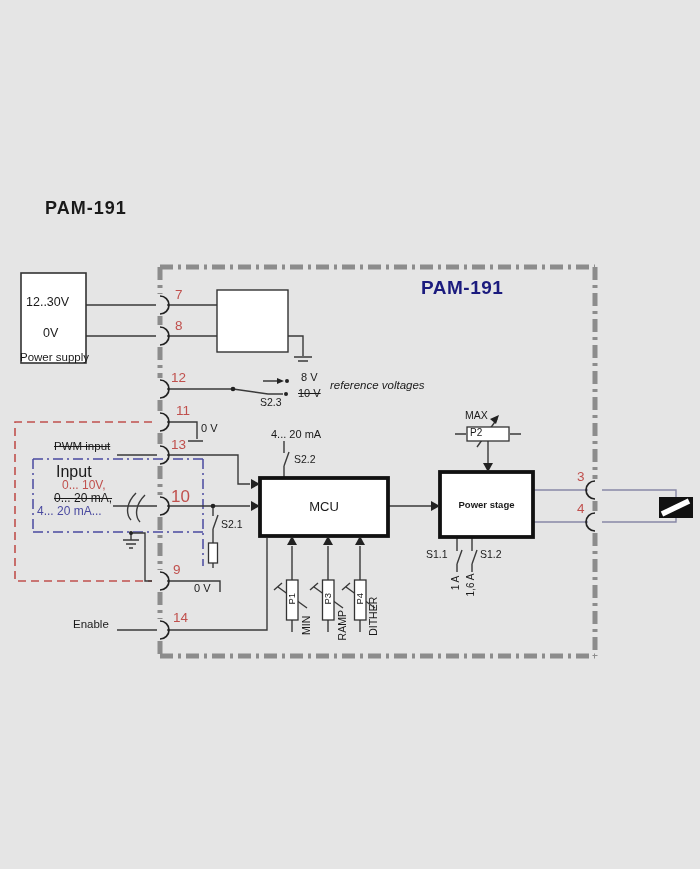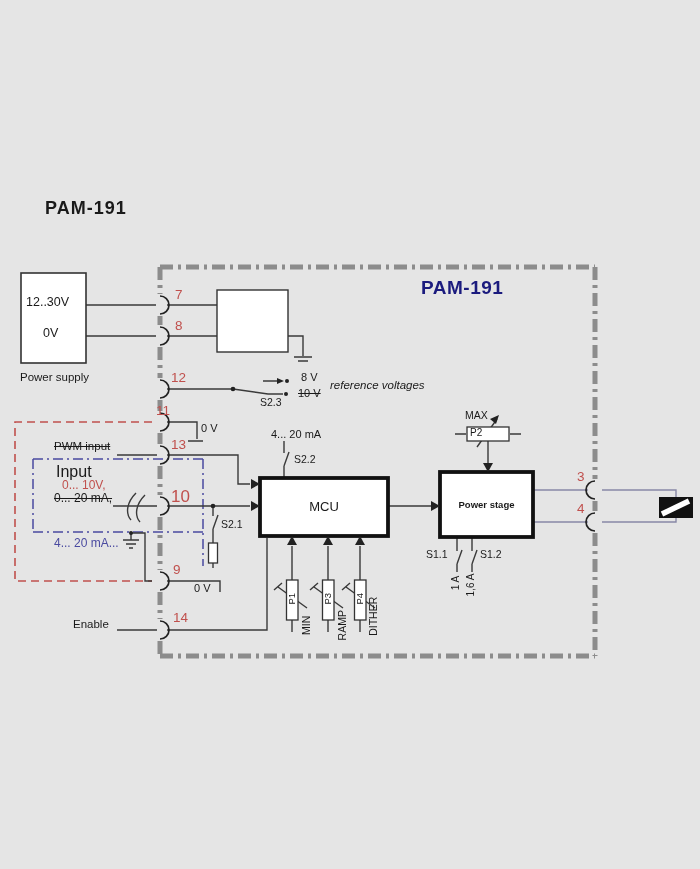--- a/index.html
+++ b/index.html
@@ -104,26 +104,26 @@
       <polygon points="284,381 277,378 277,384"></polygon>
       <polygon points="499,415 490,419 496,424"></polygon>
     </g>
   </svg>
 
   <div class="lbl bold" style="left:45px;top:199px;font-size:18px;letter-spacing:1px;">PAM-191</div>
   <div class="lbl bold navy" style="left:421px;top:278px;font-size:19px;letter-spacing:0.5px;">PAM-191</div>
 
   <div class="lbl" style="left:26px;top:296px;font-size:12.5px;">12..30V</div>
   <div class="lbl" style="left:43px;top:327px;font-size:12.5px;">0V</div>
-  <div class="lbl" style="left:20px;top:372px;font-size:11.5px;">Power supply</div>
+  <div class="lbl" style="left:20px;top:352px;font-size:11.5px;">Power supply</div>
 
   <div class="lbl red" style="left:175px;top:288px;font-size:13.5px;">7</div>
   <div class="lbl red" style="left:175px;top:319px;font-size:13.5px;">8</div>
   <div class="lbl red" style="left:171px;top:371px;font-size:13.5px;">12</div>
-  <div class="lbl red" style="left:156px;top:404px;font-size:13.5px;">11</div>
+  <div class="lbl red" style="left:176px;top:404px;font-size:13.5px;">11</div>
   <div class="lbl red" style="left:171px;top:438px;font-size:13.5px;">13</div>
   <div class="lbl red" style="left:171px;top:488px;font-size:17px;">10</div>
   <div class="lbl red" style="left:173px;top:563px;font-size:13.5px;">9</div>
   <div class="lbl red" style="left:173px;top:611px;font-size:13.5px;">14</div>
   <div class="lbl red" style="left:577px;top:470px;font-size:13.5px;">3</div>
   <div class="lbl red" style="left:577px;top:502px;font-size:13.5px;">4</div>
 
   <div class="lbl" style="left:301px;top:372px;font-size:11px;">8 V</div>
   <div class="lbl strike" style="left:298px;top:388px;font-size:11px;">10 V</div>
   <div class="lbl" style="left:330px;top:380px;font-size:11.5px;font-style:italic;">reference voltages</div>
@@ -132,21 +132,21 @@
   <div class="lbl" style="left:201px;top:423px;font-size:11px;">0 V</div>
   <div class="lbl" style="left:194px;top:583px;font-size:11px;">0 V</div>
 
   <div class="lbl" style="left:271px;top:429px;font-size:11px;">4... 20 mA</div>
   <div class="lbl" style="left:294px;top:454px;font-size:10.5px;">S2.2</div>
 
   <div class="lbl strike" style="left:54px;top:441px;font-size:11.5px;">PWM input</div>
   <div class="lbl" style="left:56px;top:464px;font-size:16px;">Input</div>
   <div class="lbl red" style="left:54px;top:479px;font-size:12px;padding-left:8px;">0... 10V,</div>
   <div class="lbl strike" style="left:54px;top:492px;font-size:12px;">0... 20 mA,</div>
-  <div class="lbl blue" style="left:54px;top:505px;font-size:12px;margin-top:32px;">4... 20 mA...</div>
+  <div class="lbl blue" style="left:37px;top:505px;font-size:12px;">4... 20 mA...</div>
   <div class="lbl" style="left:221px;top:519px;font-size:10.5px;">S2.1</div>
 
   <div class="lbl center" style="left:260px;top:500px;width:128px;font-size:13px;">MCU</div>
   <div class="lbl center bold" style="left:440px;top:500px;width:93px;font-size:9.5px;">Power stage</div>
 
   <div class="lbl" style="left:73px;top:619px;font-size:11.5px;">Enable</div>
 
   <div class="lbl" style="left:465px;top:410px;font-size:10.5px;">MAX</div>
   <div class="lbl" style="left:470px;top:428px;font-size:10px;">P2</div>
 

